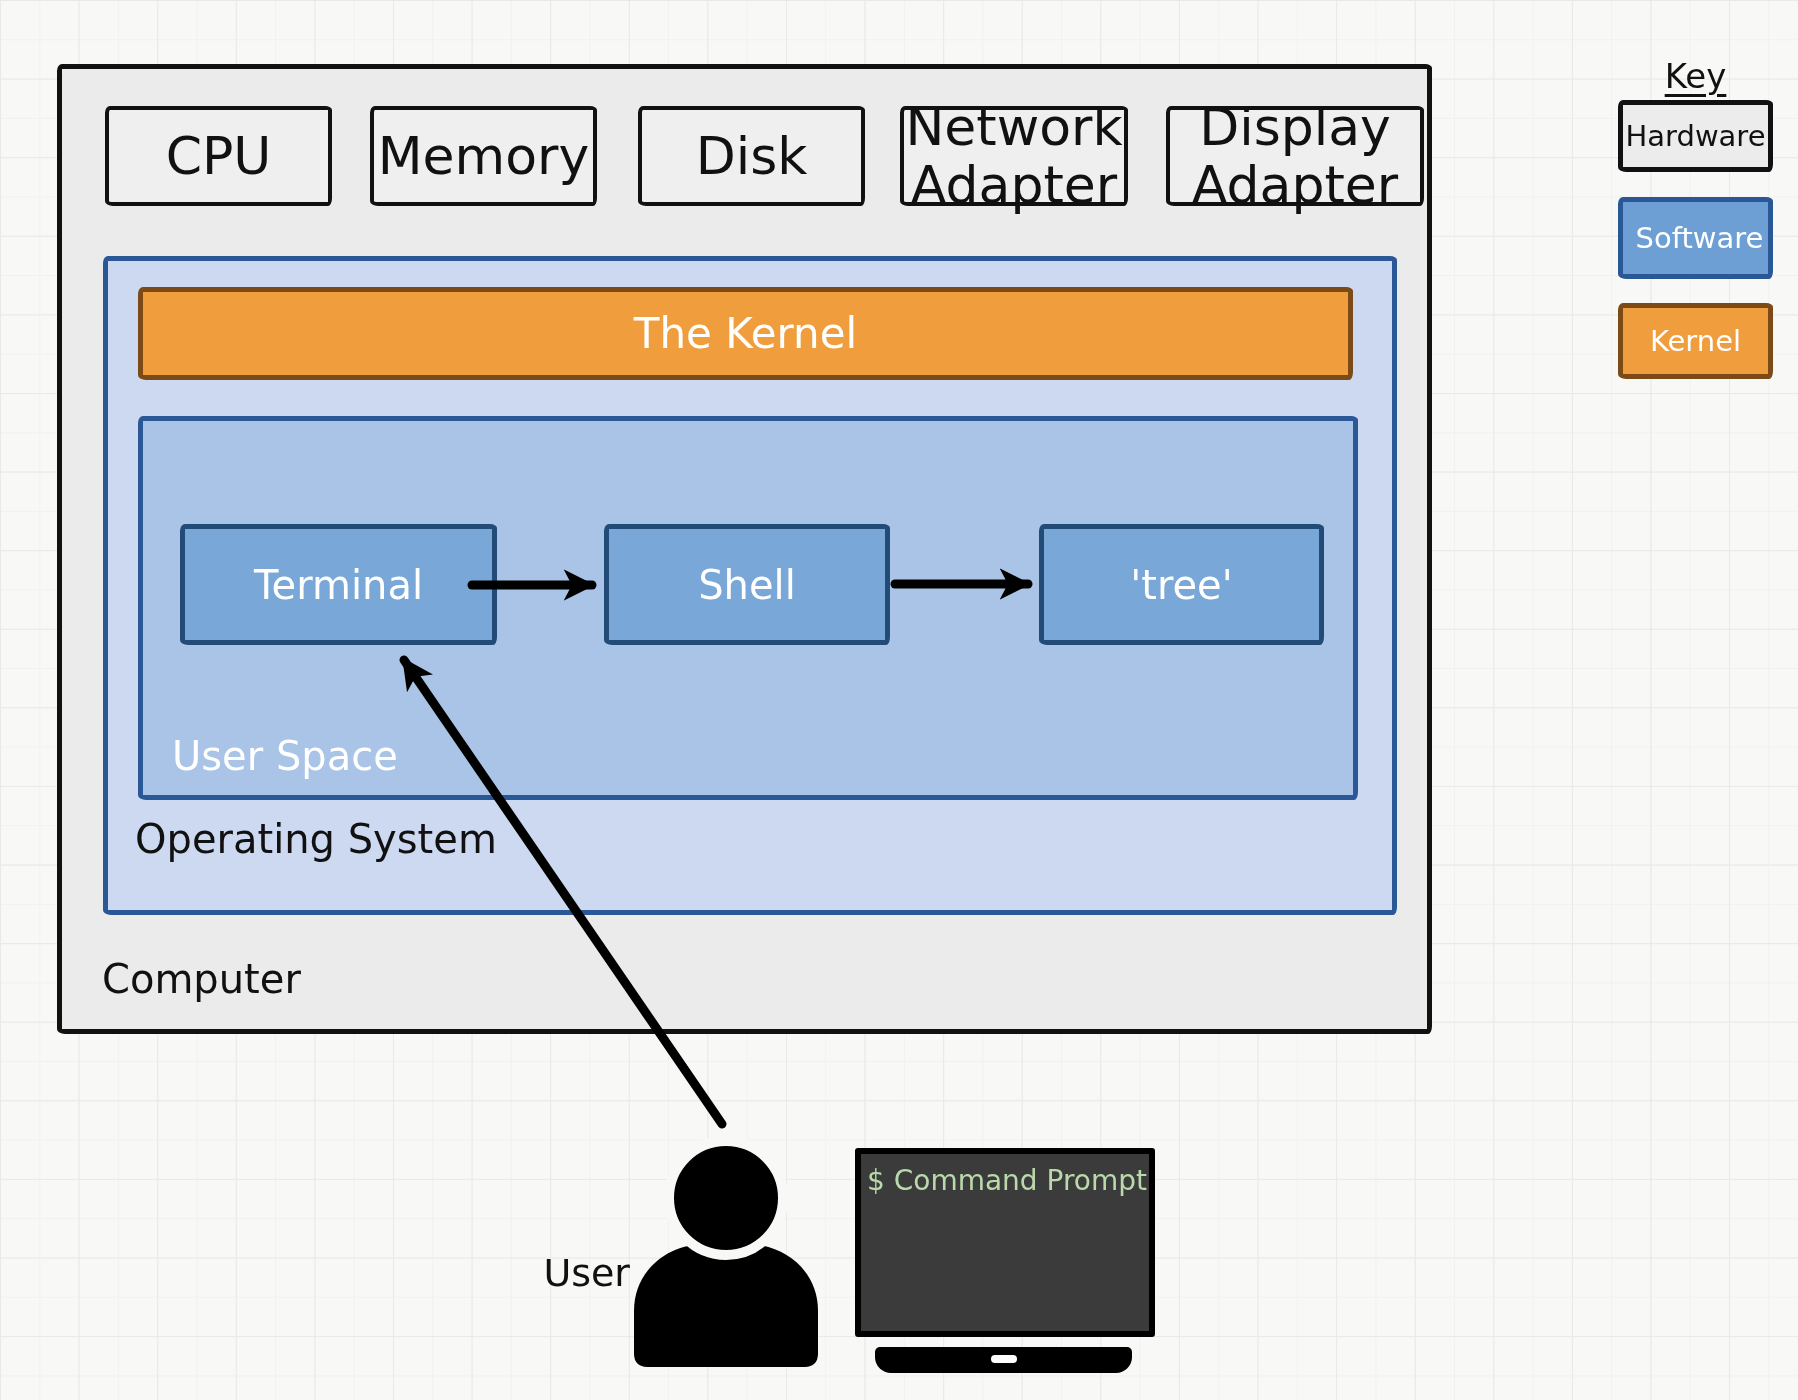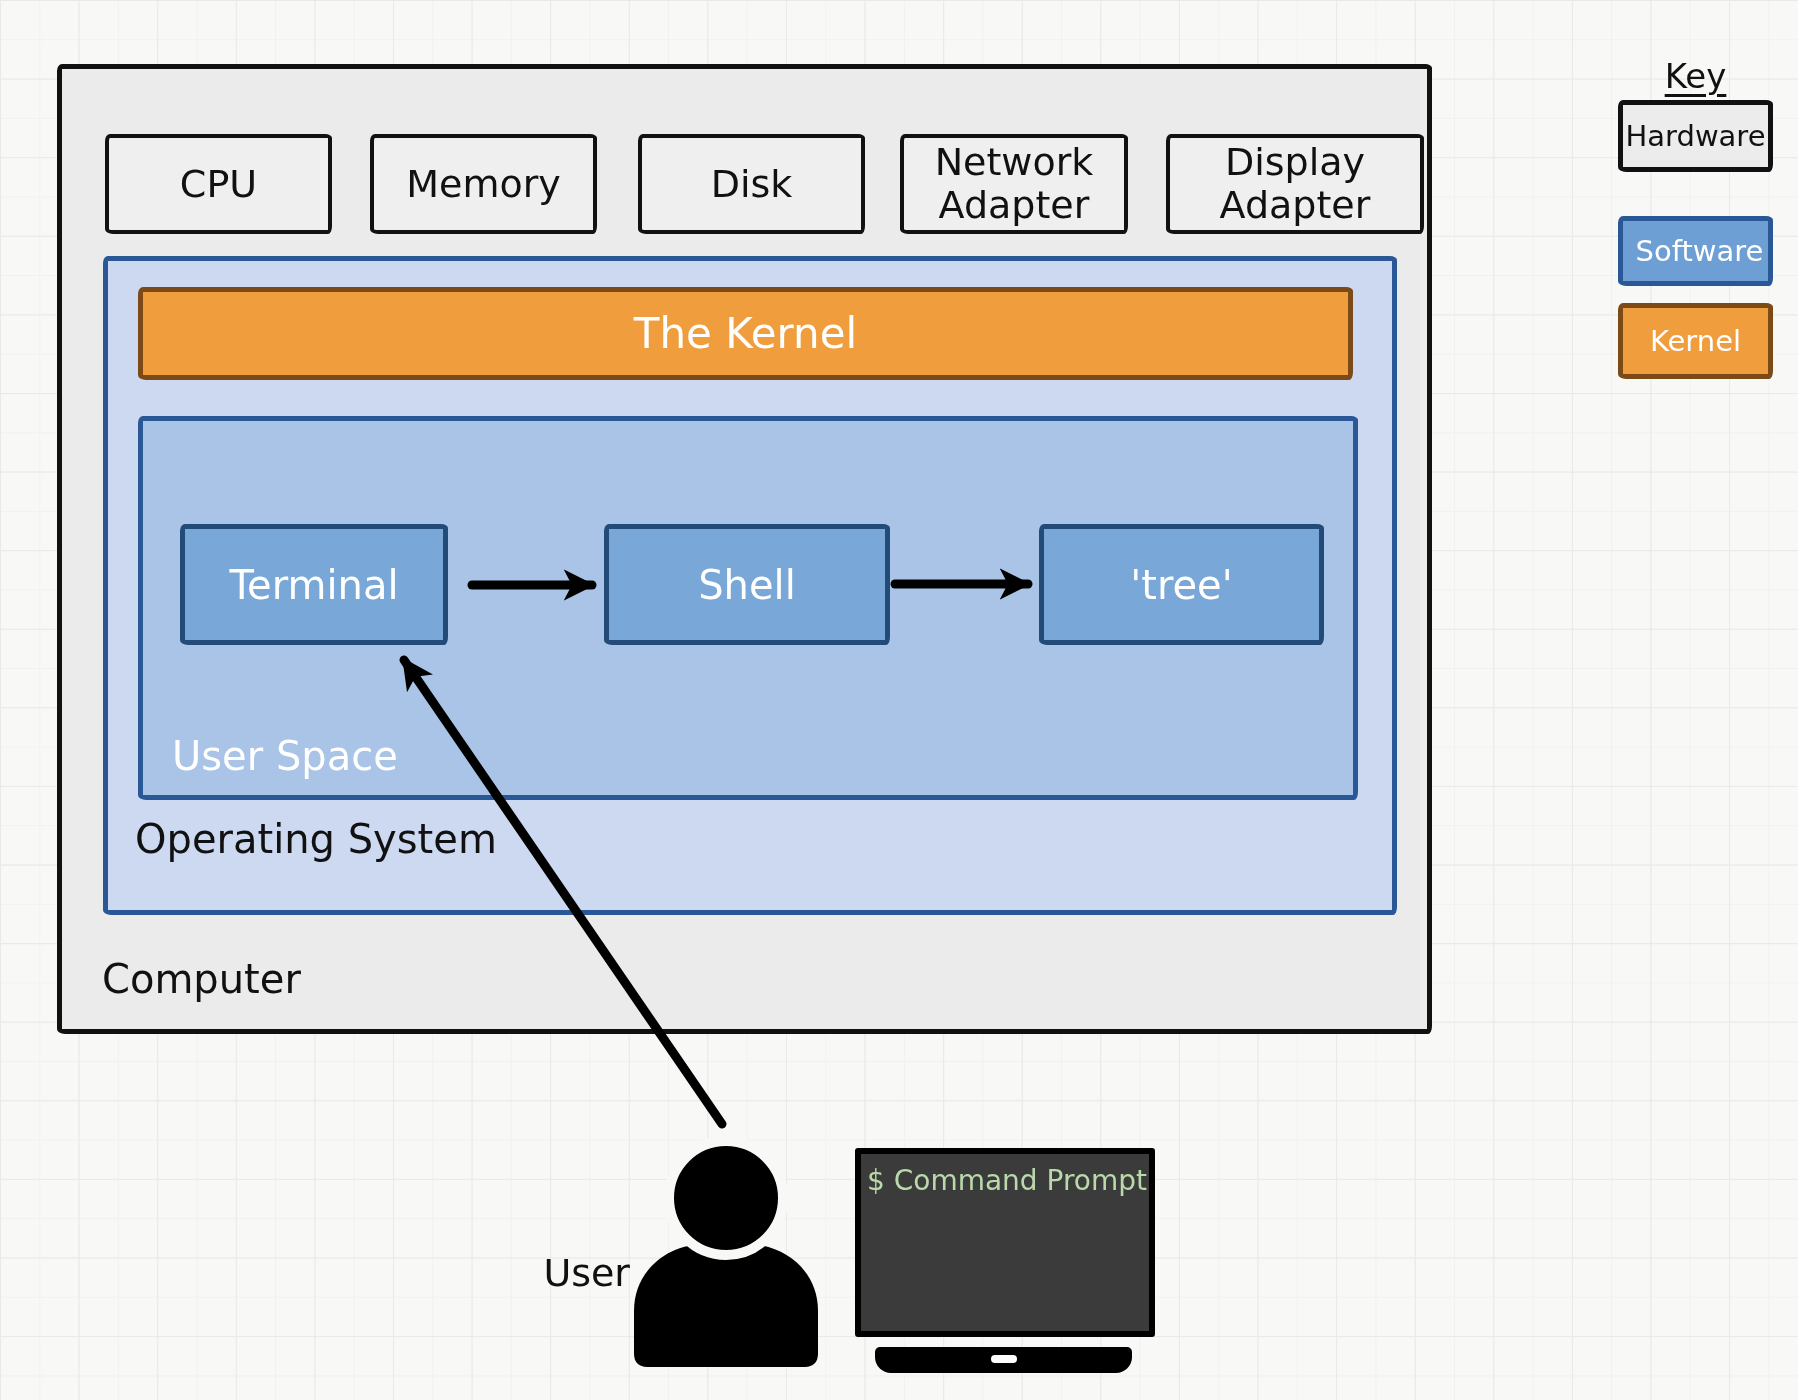--- a/index.html
+++ b/index.html
@@ -24,21 +24,21 @@
   }
   .sketch{border-radius:5px 7px 4px 8px / 7px 4px 8px 5px;}
 
   .computer-box{
     left:57px;top:64px;width:1375px;height:970px;
     background:#ebebeb;border:5px solid #111;
   }
   .hw-box{
     top:106px;height:100px;
     background:#efefef;border:4px solid #111;
-    font-size:38px;color:#111;line-height:1.12;margin-top:28px;
+    font-size:52px;color:#111;line-height:1.12;
   }
   .os-box{
     left:103px;top:256px;width:1294px;height:659px;
     background:#ccd9f1;border:5px solid #2a5796;
   }
   .kernel-bar{
     left:138px;top:287px;width:1215px;height:93px;
     background:#ef9d3d;border:5px solid #7b4a16;
     color:#fff;font-size:42px;
   }
@@ -59,21 +59,21 @@
   .key-title{
     left:1628px;top:32px;width:135px;
     text-align:center;font-size:34px;color:#111;
     text-decoration:underline;text-decoration-thickness:3px;text-underline-offset:6px;margin-top:24px;
   }
   .legend-box{
     left:1618px;width:155px;
     font-size:29px;
   }
   .legend-hardware{top:100px;height:72px;background:#ececec;border:5px solid #111;color:#111;}
-  .legend-software{top:216px;height:70px;background:#6d9fd4;border:5px solid #2a5796;color:#fff;padding-left:8px;}
+  .legend-software{top:197px;height:82px;background:#6d9fd4;border:5px solid #2a5796;color:#fff;padding-left:8px;}
   .legend-kernel{top:303px;height:76px;background:#ef9d3d;border:5px solid #7b4a16;color:#fff;}
 
   .user-label{left:520px;top:1251px;width:110px;text-align:right;font-size:38px;color:#111;}
 
   .monitor-screen{
     left:855px;top:1148px;width:300px;height:189px;
     background:#3b3b3b;border:6px solid #000;border-radius:3px;
     padding:10px 6px;align-items:flex-start;justify-content:flex-start;
   }
   .prompt-text{color:#b9d9ab;font-size:28px;white-space:nowrap;}
@@ -111,21 +111,21 @@
     </div>
 
   <div class="box os-box sketch"></div>
 
   <div class="box kernel-bar sketch">
     <span>The Kernel</span>
   </div>
 
   <div class="box userspace-box sketch"></div>
 
-  <div class="box process-box sketch" style="left:180px;width:268px;">
+  <div class="box process-box sketch" style="left:180px;width:317px;">
       <span>Terminal</span>
     </div>
   <div class="box process-box sketch" style="left:604px;width:286px;">
       <span>Shell</span>
     </div>
   <div class="box process-box sketch" style="left:1039px;width:285px;">
       <span>'tree'</span>
     </div>
 
   <div class="label userspace-label">User Space</div>

